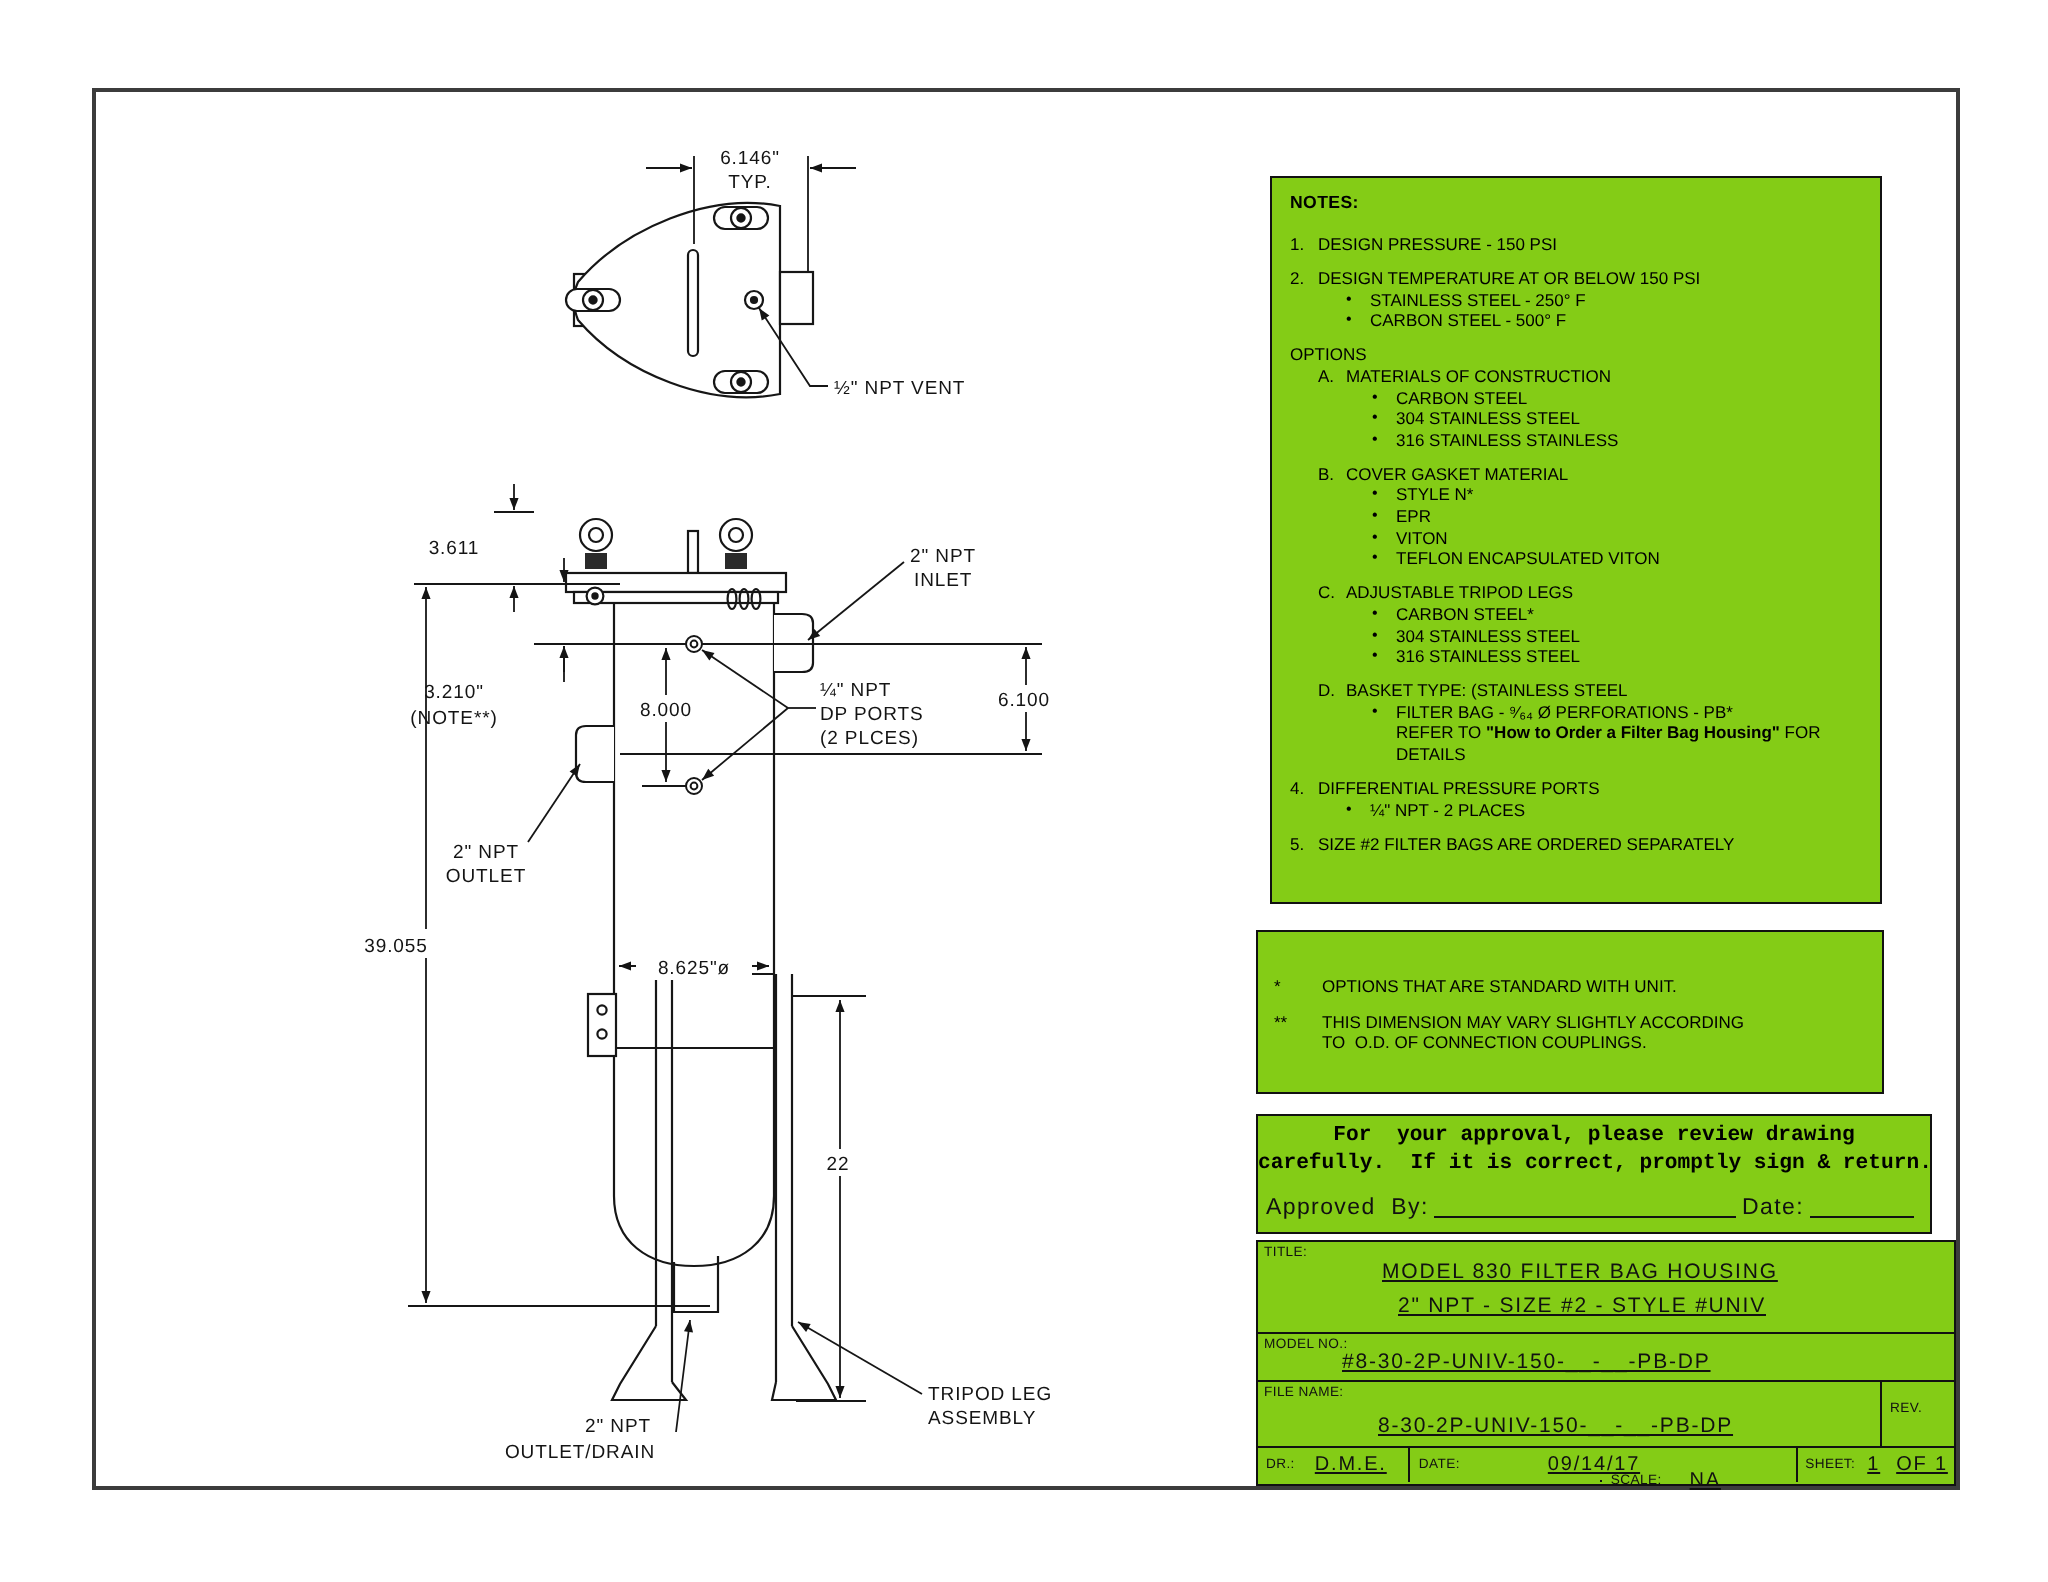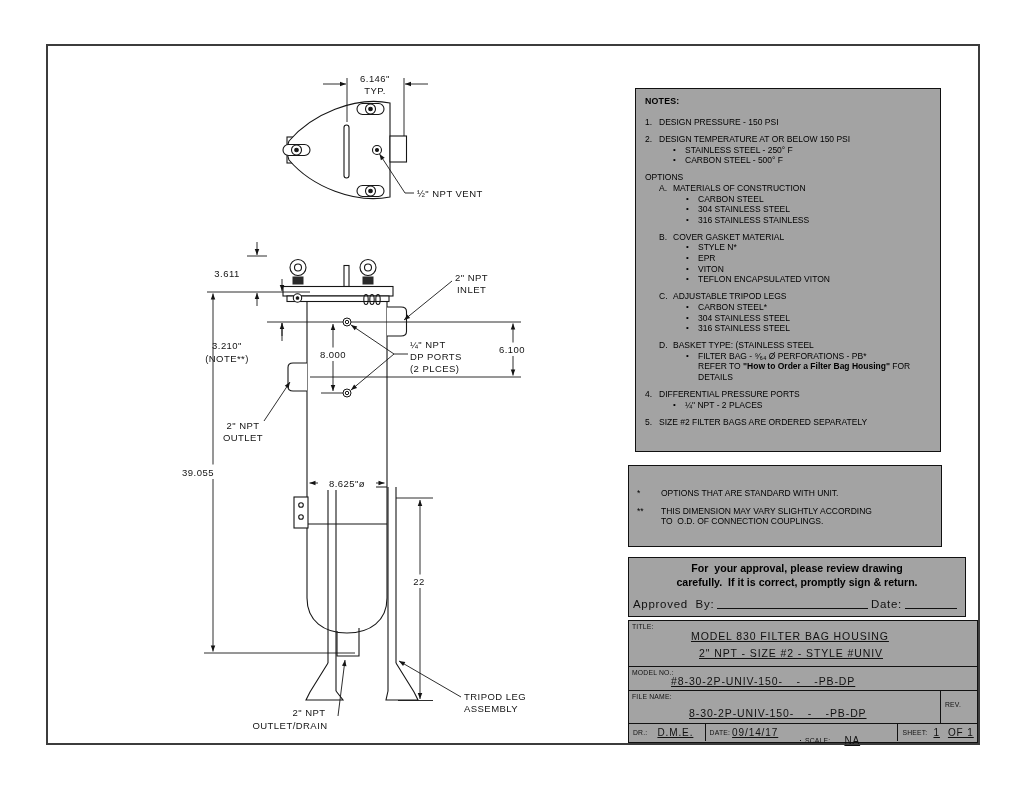--- a/index.html
+++ b/index.html
@@ -2,21 +2,21 @@
 <html><head>
 <meta charset="utf-8">
 <style>
   html,body{margin:0;padding:0;background:#fff;}
   .page{position:relative;width:1024px;height:791px;background:#fff;overflow:hidden;
         font-family:"Liberation Sans",sans-serif;color:#000;}
   svg{position:absolute;left:0;top:0;}
   .ct{font-family:"Liberation Sans",sans-serif;font-size:9.5px;letter-spacing:.45px;fill:#141414;}
   .mid{text-anchor:middle;}
 
-  .box{position:absolute;border:1.3px solid #111;box-sizing:border-box;background:#a3a3a3;}
+  .box{position:absolute;border:1.3px solid #111;box-sizing:border-box;background:#84cc16;}
   
   .notes-box{left:635px;top:88px;width:306px;height:364px;padding-top:7px;}
   .notes-title{font-weight:bold;font-size:8.8px;letter-spacing:.2px;padding-left:9px;margin-bottom:11px;}
   .n-row{display:flex;font-size:8.5px;line-height:10.6px;}
   .n-row.gap{margin-top:6.5px;}
   .t-num{padding-left:9px;}  .t-plain{padding-left:9px;}
   .t-let{padding-left:23px;} .t-b2{padding-left:37px;}
   .t-b3{padding-left:50px;}  .t-cont3{padding-left:62px;}
   .n-m{flex:none;width:14px;}
   .n-dot{flex:none;width:12px;font-size:8px;}
@@ -25,21 +25,21 @@
 
   
   .footnote-box{left:628px;top:465px;width:314px;height:82px;padding-top:22px;}
   .f-row{display:flex;font-size:8.5px;line-height:10.6px;}
   .f-row + .f-row{margin-top:7px;}
   .f-m{flex:none;width:24px;padding-left:8px;}
   .f-lines div{white-space:pre;}
 
   
   .approval-box{left:628px;top:557px;width:338px;height:60px;}
-  .appr-line{font-weight:bold;font-size:10.6px;line-height:13.5px;text-align:center;white-space:pre;}
+  .appr-line{font-weight:bold;font-size:10.6px;line-height:13.5px;text-align:center;white-space:pre;font-family:Liberation Mono, monospace;}
   .appr-line:first-child{margin-top:4px;}
   .appr-sign{display:flex;align-items:flex-end;padding:0 5px 0 4px;margin-top:2px;height:19px;}
   .appr-cad{font-size:11.5px;letter-spacing:.7px;white-space:pre;color:#111;}
   .uline{flex:1;border-bottom:1.2px solid #111;margin:0 3px 1px 3px;height:12px;}
   .uline-date{flex:none;width:52px;}
 
   
   .title-block{left:628px;top:620px;width:350px;height:123px;}
   .tb-row{position:relative;box-sizing:border-box;}
   .tb-title{height:46px;border-bottom:1.2px solid #111;}
@@ -49,21 +49,21 @@
   .tb-label{font-size:6.8px;letter-spacing:.2px;color:#111;}
   .corner-label{position:absolute;left:3px;top:2px;}
   .cadt{font-family:"Liberation Sans",sans-serif;font-size:10.5px;letter-spacing:.9px;color:#111;white-space:pre;text-decoration:underline;}
   .tb-title-l1{position:absolute;left:62px;top:9px;}
   .tb-title-l2{position:absolute;left:70px;top:26px;}
   .tb-model-v{position:absolute;left:42px;bottom:3px;}
   .tb-file-v{position:absolute;left:60px;bottom:4px;}
   .tb-rev{position:absolute;right:0;top:0;width:37px;height:100%;border-left:1.2px solid #111;box-sizing:border-box;padding:2px 0 0 4px;}
   .tb-cell{display:flex;align-items:center;box-sizing:border-box;padding-left:4px;}
   .tb-cell + .tb-cell{border-left:1.2px solid #111;}
-  .cell-dr{width:76px;}  .cell-date{width:96px;} .cell-scale{width:98px;margin-top:16px;} .cell-sheet{width:80px;}
+  .cell-dr{width:76px;}  .cell-date{width:96px;gap:42px;} .cell-scale{width:98px;margin-top:16px;} .cell-sheet{width:80px;}
   .tb-cell .cadt{font-size:10px;}
   .gap10{margin-left:10px;} .gap2{margin-left:2px;} .gap14{margin-left:14px;} .gap6{margin-left:6px;} .gap8{margin-left:8px;}
 </style>
 </head>
 <body>
 
 <div class="page">
 
 <svg width="1024" height="791" viewBox="0 0 1024 791">
   <defs>

